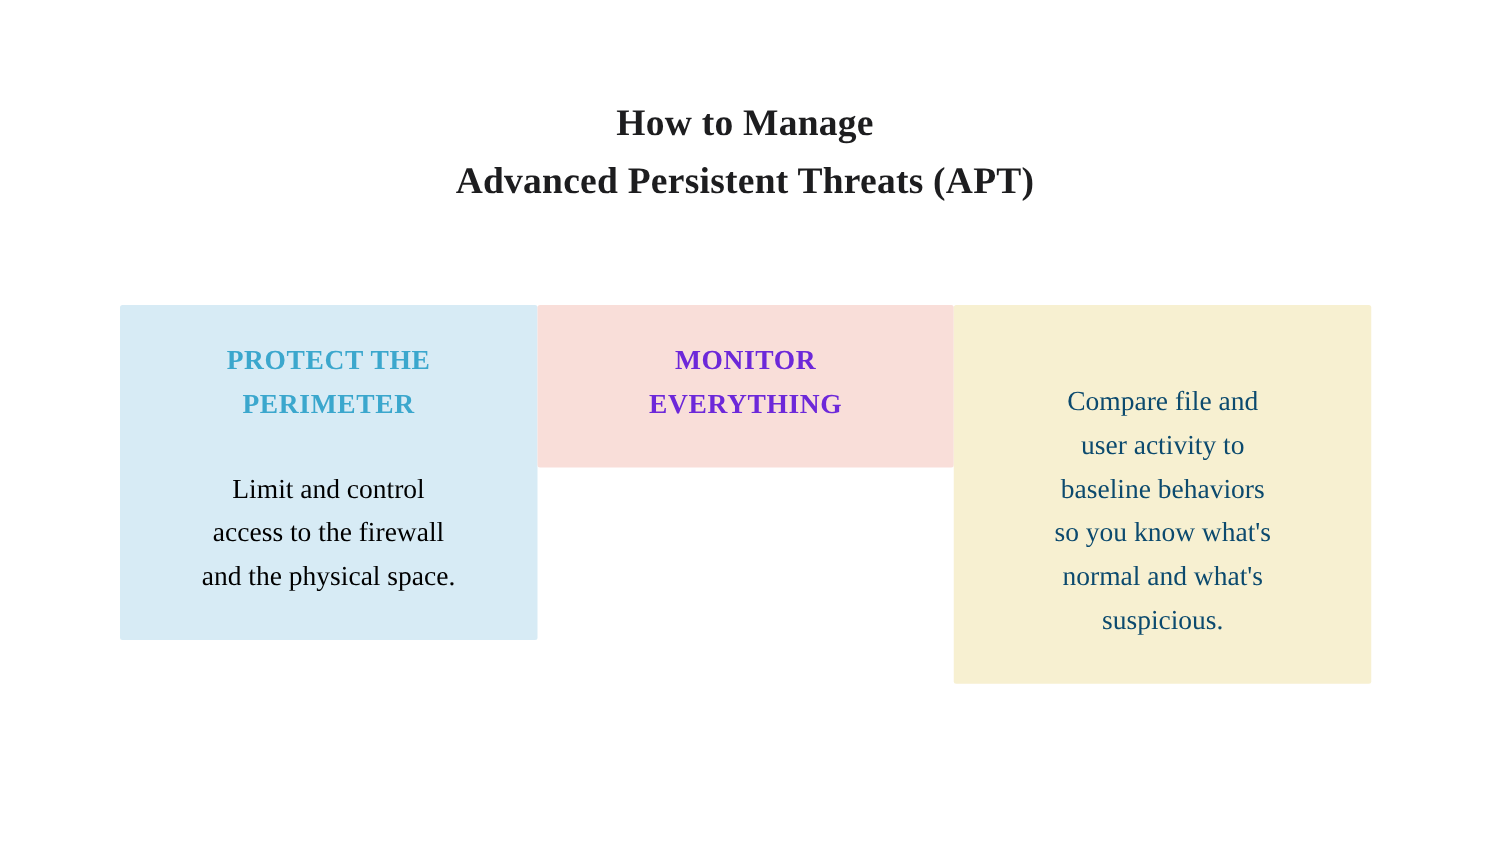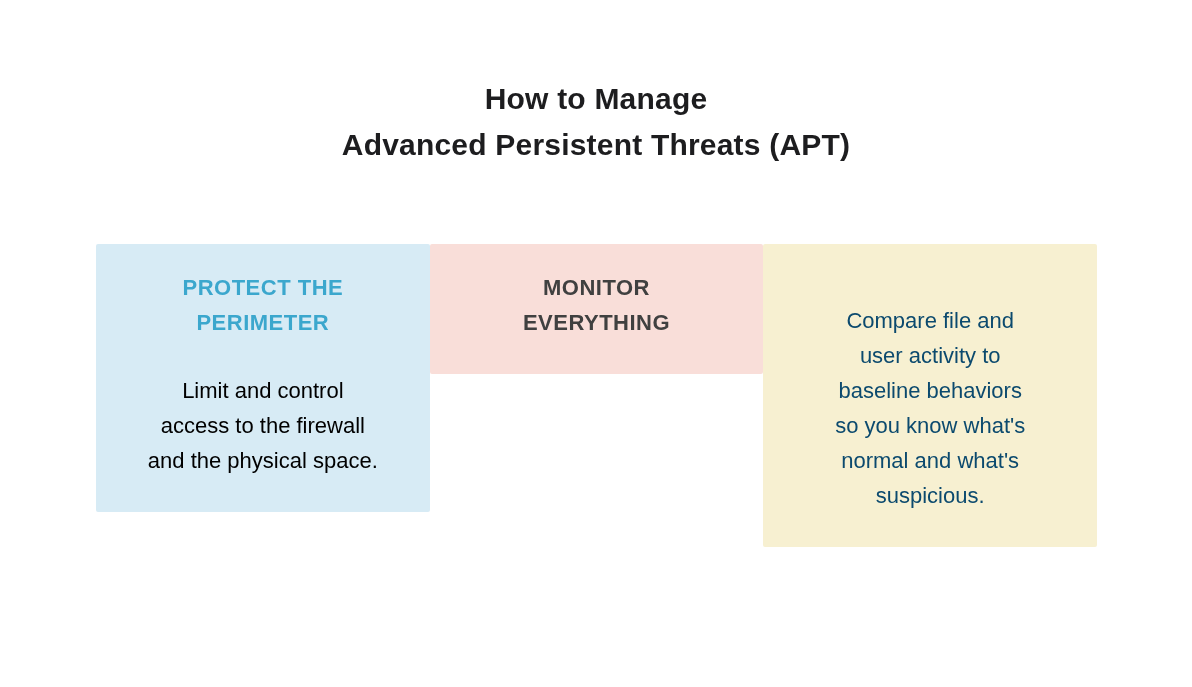--- a/index.html
+++ b/index.html
@@ -5,21 +5,21 @@
   html, body {
     margin: 0;
     padding: 0;
     background: #ffffff;
   }
   .page {
     position: relative;
     width: 1192px;
     height: 687px;
     background: #ffffff;
-    font-family: Liberation Sans, sans-serif;
+    font-family: Liberation Serif, serif;
     overflow: hidden;
   }
   .title {
     position: absolute;
     top: 76px;
     left: 0;
     width: 100%;
     margin: 0;
     text-align: center;
     font-size: 30px;
@@ -72,21 +72,21 @@
 
     <div class="card" style="background: rgb(215, 235, 245);">
       <h2 class="card-heading" style="color: rgb(59, 167, 205);">PROTECT THE
 PERIMETER</h2>
       <p class="card-body" style="color: #000000;">Limit and control
 access to the firewall
 and the physical space.</p>
     </div>
 
     <div class="card" style="background: rgb(249, 222, 217);">
-      <h2 class="card-heading" style="color: #404040;">MONITOR
+      <h2 class="card-heading" style="color: #6d28d9;">MONITOR
 EVERYTHING</h2>
     </div>
 
     <div class="card" style="background: rgb(247, 240, 209);">
       <p class="card-body" style="color: #0c4a6e;">Compare file and
 user activity to
 baseline behaviors
 so you know what's
 normal and what's
 suspicious.</p>

